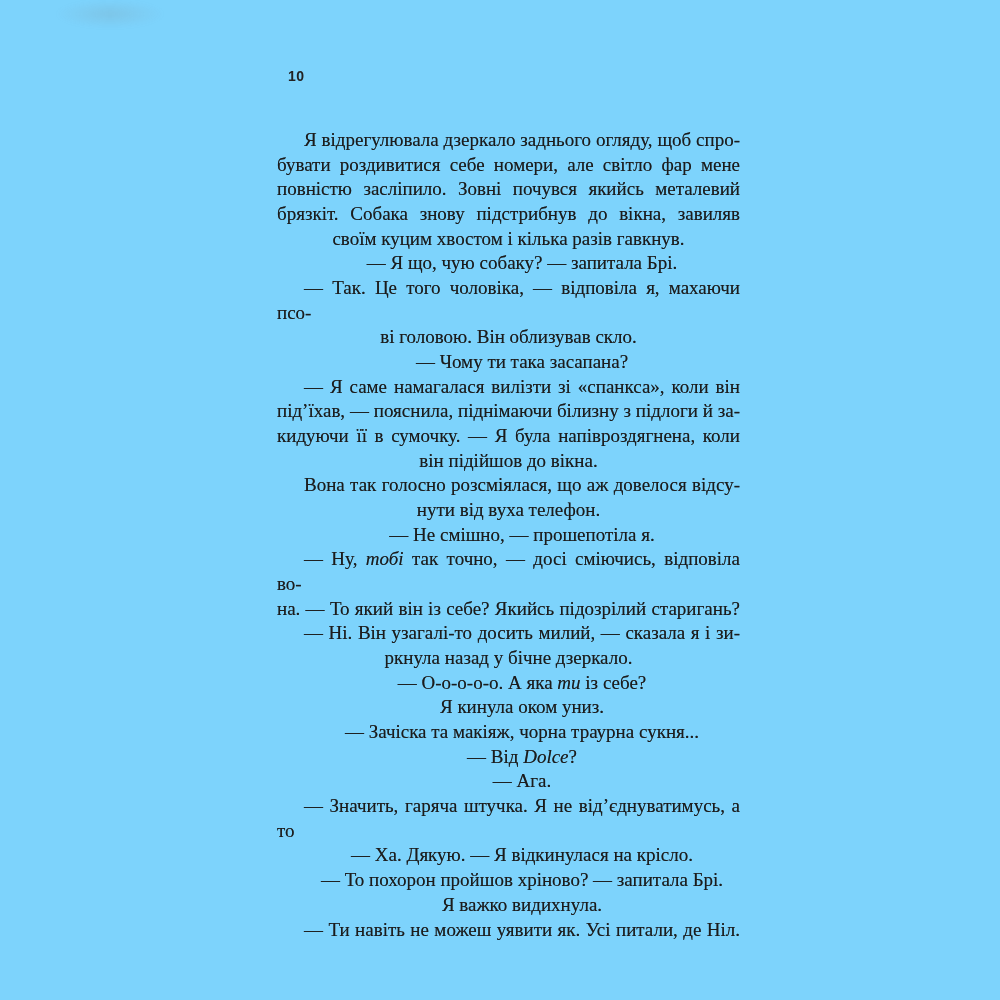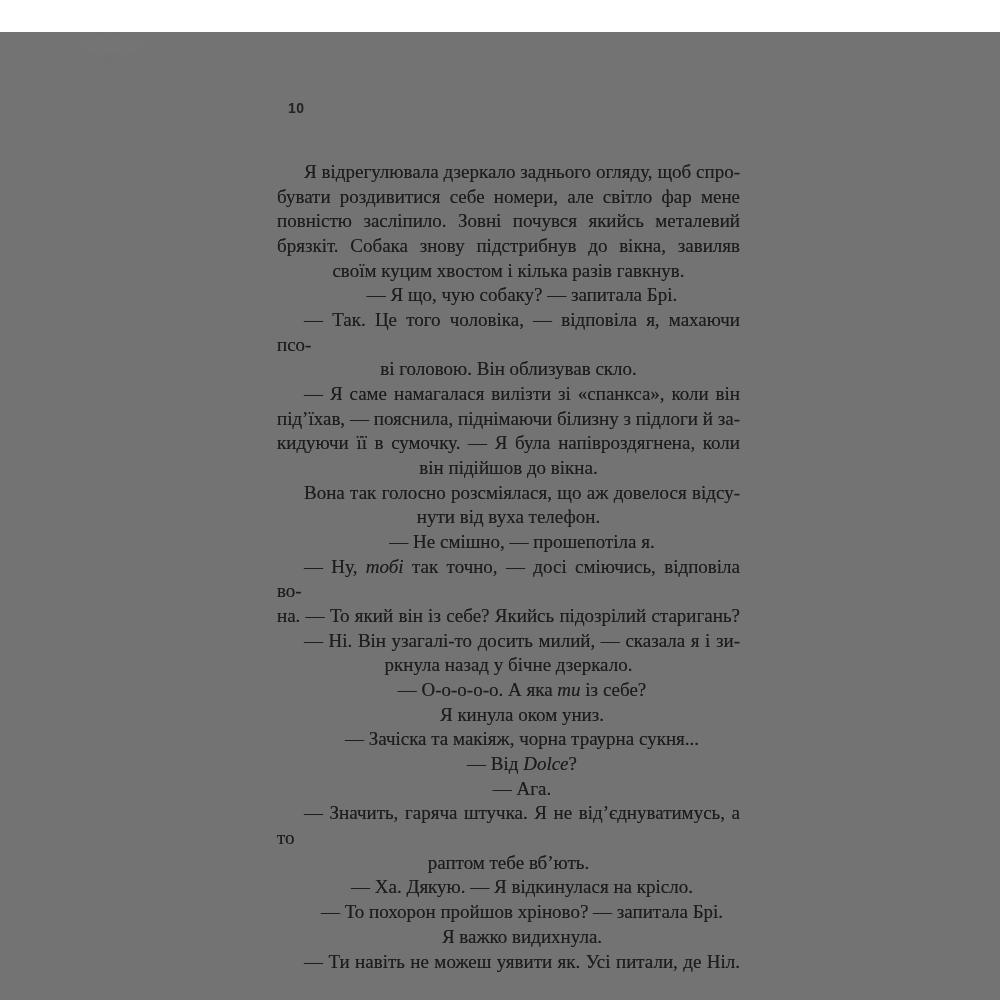--- a/index.html
+++ b/index.html
@@ -10,22 +10,21 @@
     width: 1000px;
     height: 1000px;
     background: #ffffff;
     overflow: hidden;
     position: relative;
     font-family: "Liberation Serif", serif;
   }
   .page {
     position: absolute;
     inset: 0;
-    background: #737373;
-    margin-top: 32px;
+    background: #7dd3fc;
   }
   
   .smudge {
     position: absolute;
     left: 55px;
     top: 0px;
     width: 110px;
     height: 28px;
     background: radial-gradient(ellipse at center, rgba(130,130,130,0.16), rgba(255,255,255,0) 70%);
     filter: blur(2px);
@@ -76,36 +75,36 @@
   <div class="folio">10</div>
   <div class="text-block" id="text-block">
       <div class="line indent just"><span>Я відрегулювала дзеркало заднього огляду, щоб спро-</span></div>
       <div class="line just"><span>бувати роздивитися себе номери, але світло фар мене</span></div>
       <div class="line just"><span>повністю засліпило. Зовні почувся якийсь металевий</span></div>
       <div class="line just"><span>брязкіт. Собака знову підстрибнув до вікна, завиляв</span></div>
       <div class="line"><span>своїм куцим хвостом і кілька разів гавкнув.</span></div>
       <div class="line indent"><span>— Я що, чую собаку? — запитала Брі.</span></div>
       <div class="line indent just"><span>— Так. Це того чоловіка, — відповіла я, махаючи псо-</span></div>
       <div class="line"><span>ві головою. Він облизував скло.</span></div>
+      <div class="line indent"><span>— Чому ти така засапана?</span></div>
       <div class="line indent just"><span>— Я саме намагалася вилізти зі «спанкса», коли він</span></div>
       <div class="line just"><span>під’їхав, — пояснила, піднімаючи білизну з підлоги й за-</span></div>
       <div class="line just"><span>кидуючи її в сумочку. — Я була напівроздягнена, коли</span></div>
       <div class="line"><span>він підійшов до вікна.</span></div>
       <div class="line indent just"><span>Вона так голосно розсміялася, що аж довелося відсу-</span></div>
       <div class="line"><span>нути від вуха телефон.</span></div>
       <div class="line indent"><span>— Не смішно, — прошепотіла я.</span></div>
       <div class="line indent just"><span>— Ну, </span><span class="it">тобі</span><span> так точно, — досі сміючись, відповіла во-</span></div>
       <div class="line just"><span>на. — То який він із себе? Якийсь підозрілий старигань?</span></div>
       <div class="line indent just"><span>— Ні. Він узагалі-то досить милий, — сказала я і зи-</span></div>
       <div class="line"><span>ркнула назад у бічне дзеркало.</span></div>
       <div class="line indent"><span>— О-о-о-о-о. А яка </span><span class="it">ти</span><span> із себе?</span></div>
       <div class="line indent"><span>Я кинула оком униз.</span></div>
       <div class="line indent"><span>— Зачіска та макіяж, чорна траурна сукня...</span></div>
       <div class="line indent"><span>— Від </span><span class="it">Dolce</span><span>?</span></div>
       <div class="line indent"><span>— Ага.</span></div>
       <div class="line indent just"><span>— Значить, гаряча штучка. Я не від’єднуватимусь, а то</span></div>
-      <div class="line"><span>раптом тебе вб’ють.</span></div>
       <div class="line indent"><span>— Ха. Дякую. — Я відкинулася на крісло.</span></div>
       <div class="line indent"><span>— То похорон пройшов хріново? — запитала Брі.</span></div>
       <div class="line indent"><span>Я важко видихнула.</span></div>
       <div class="line indent just"><span>— Ти навіть не можеш уявити як. Усі питали, де Ніл.</span></div>
     </div>
 </div>
 
 </body></html>

